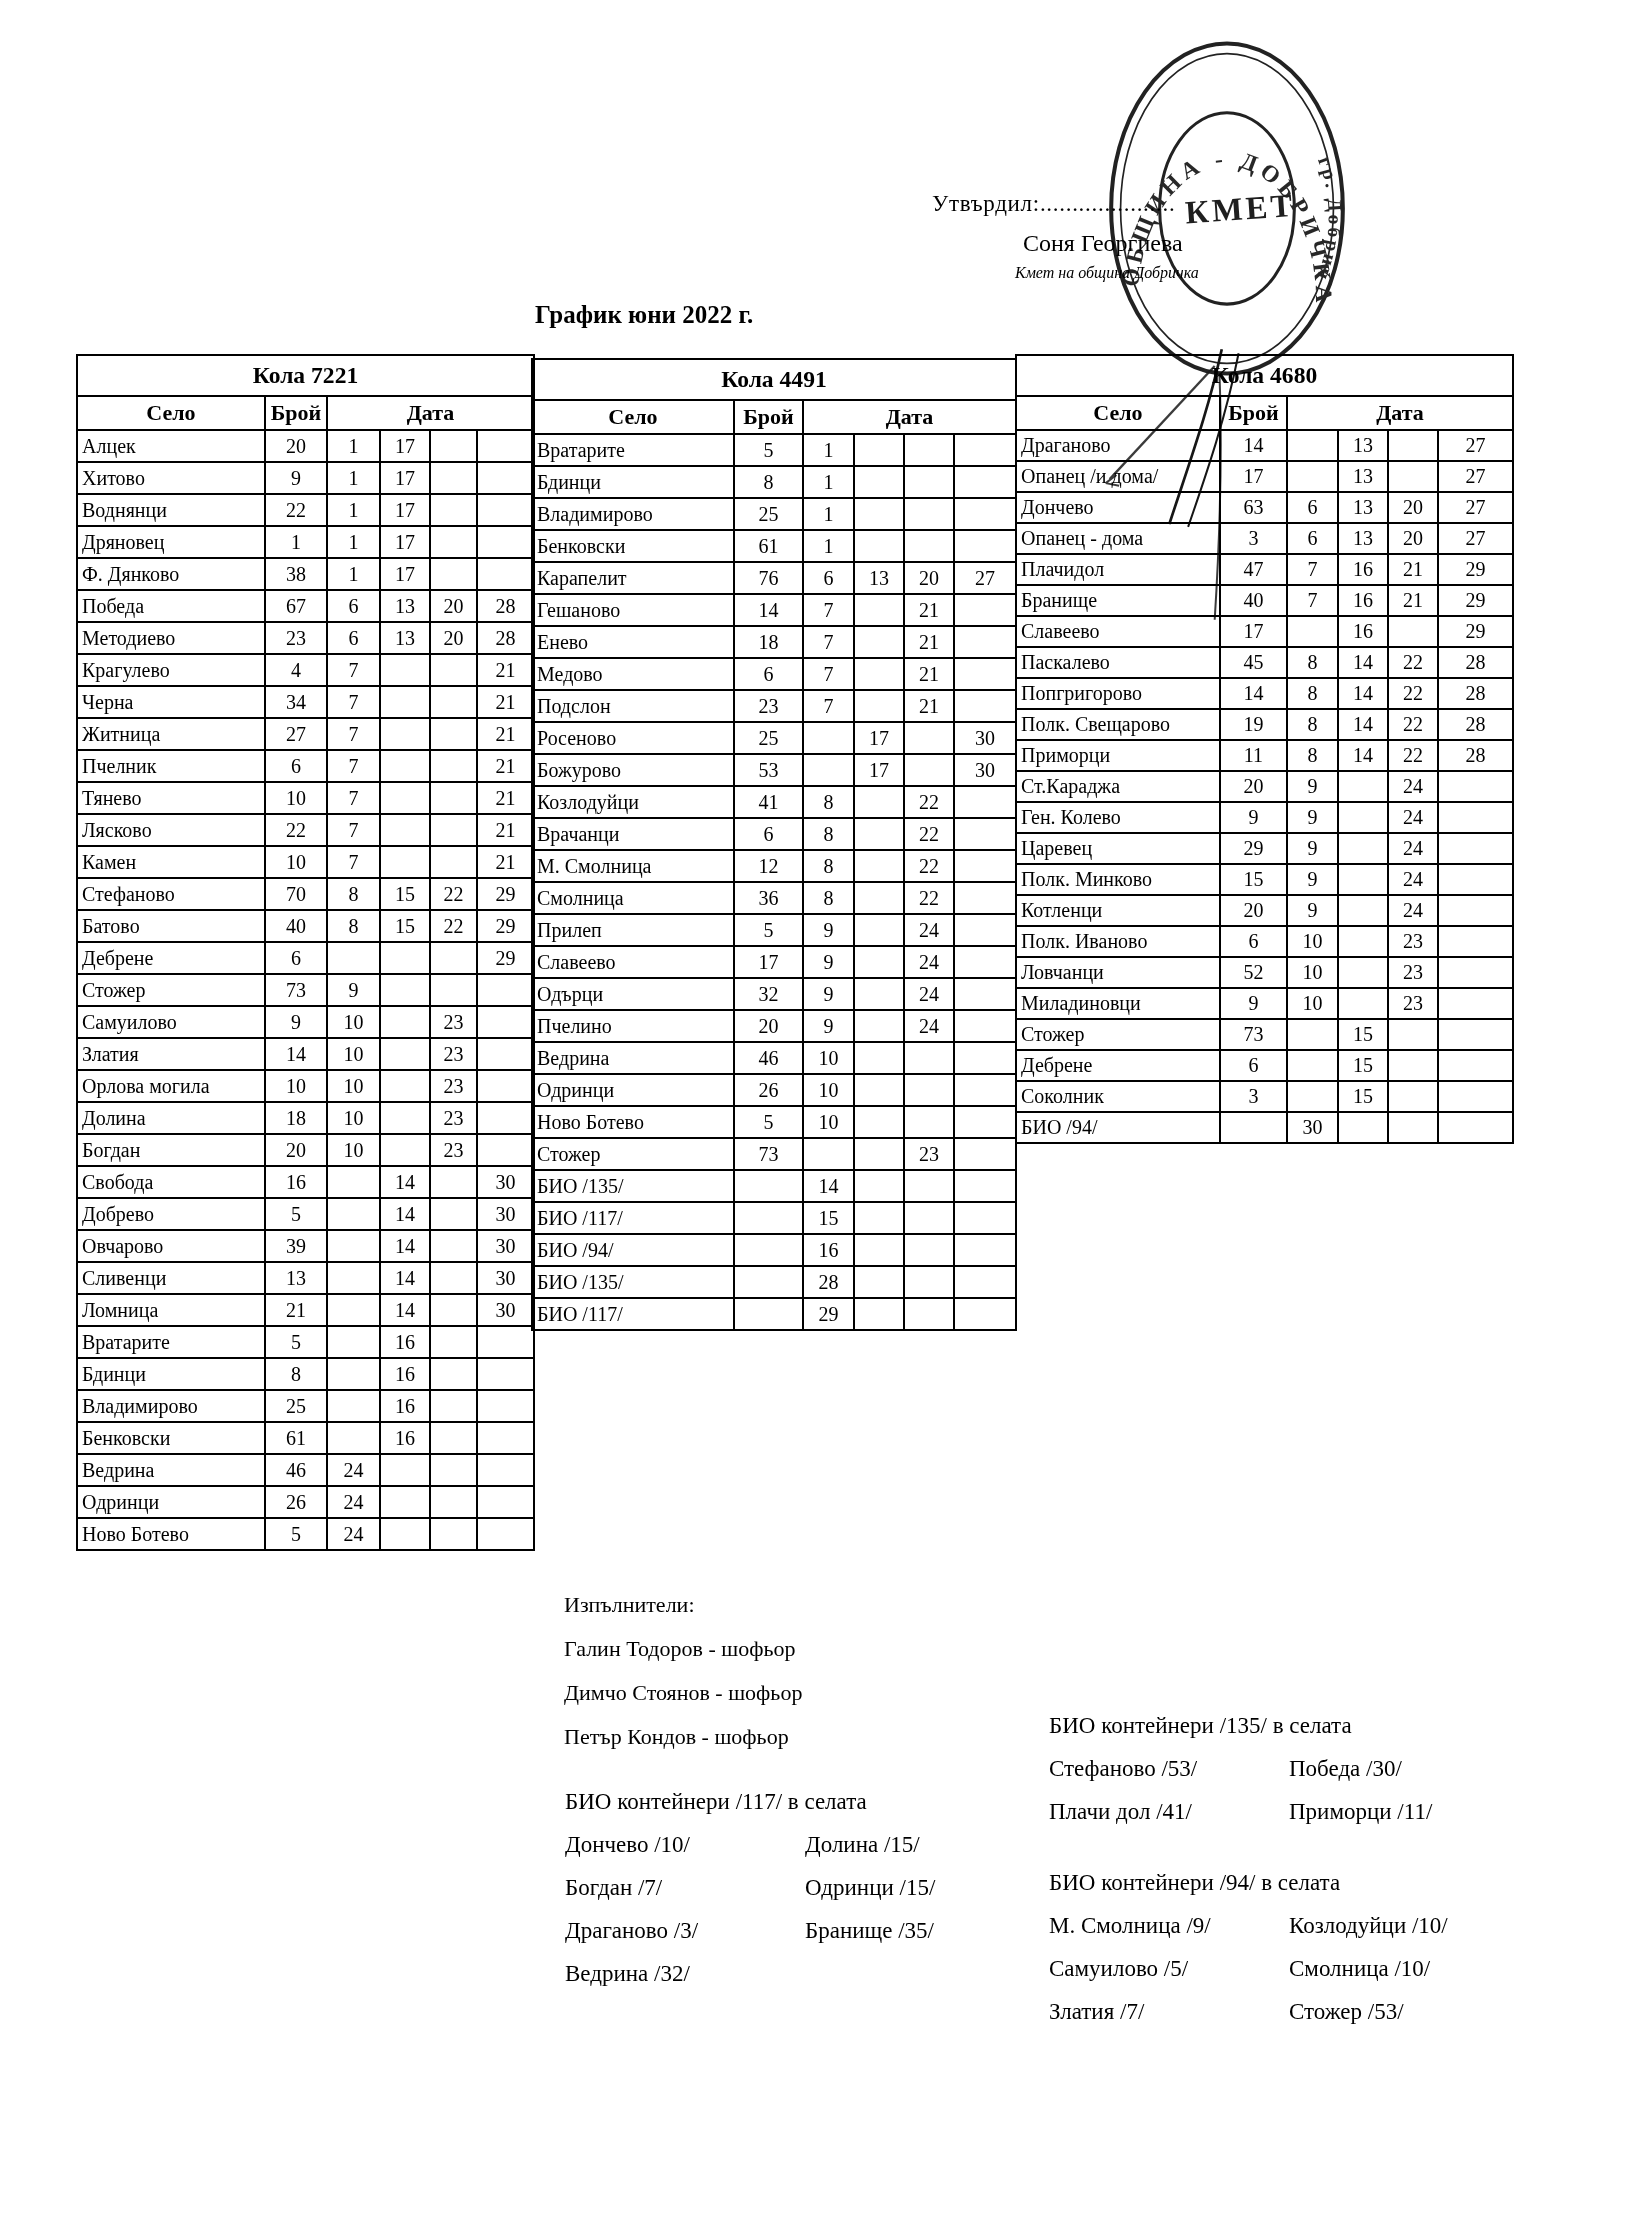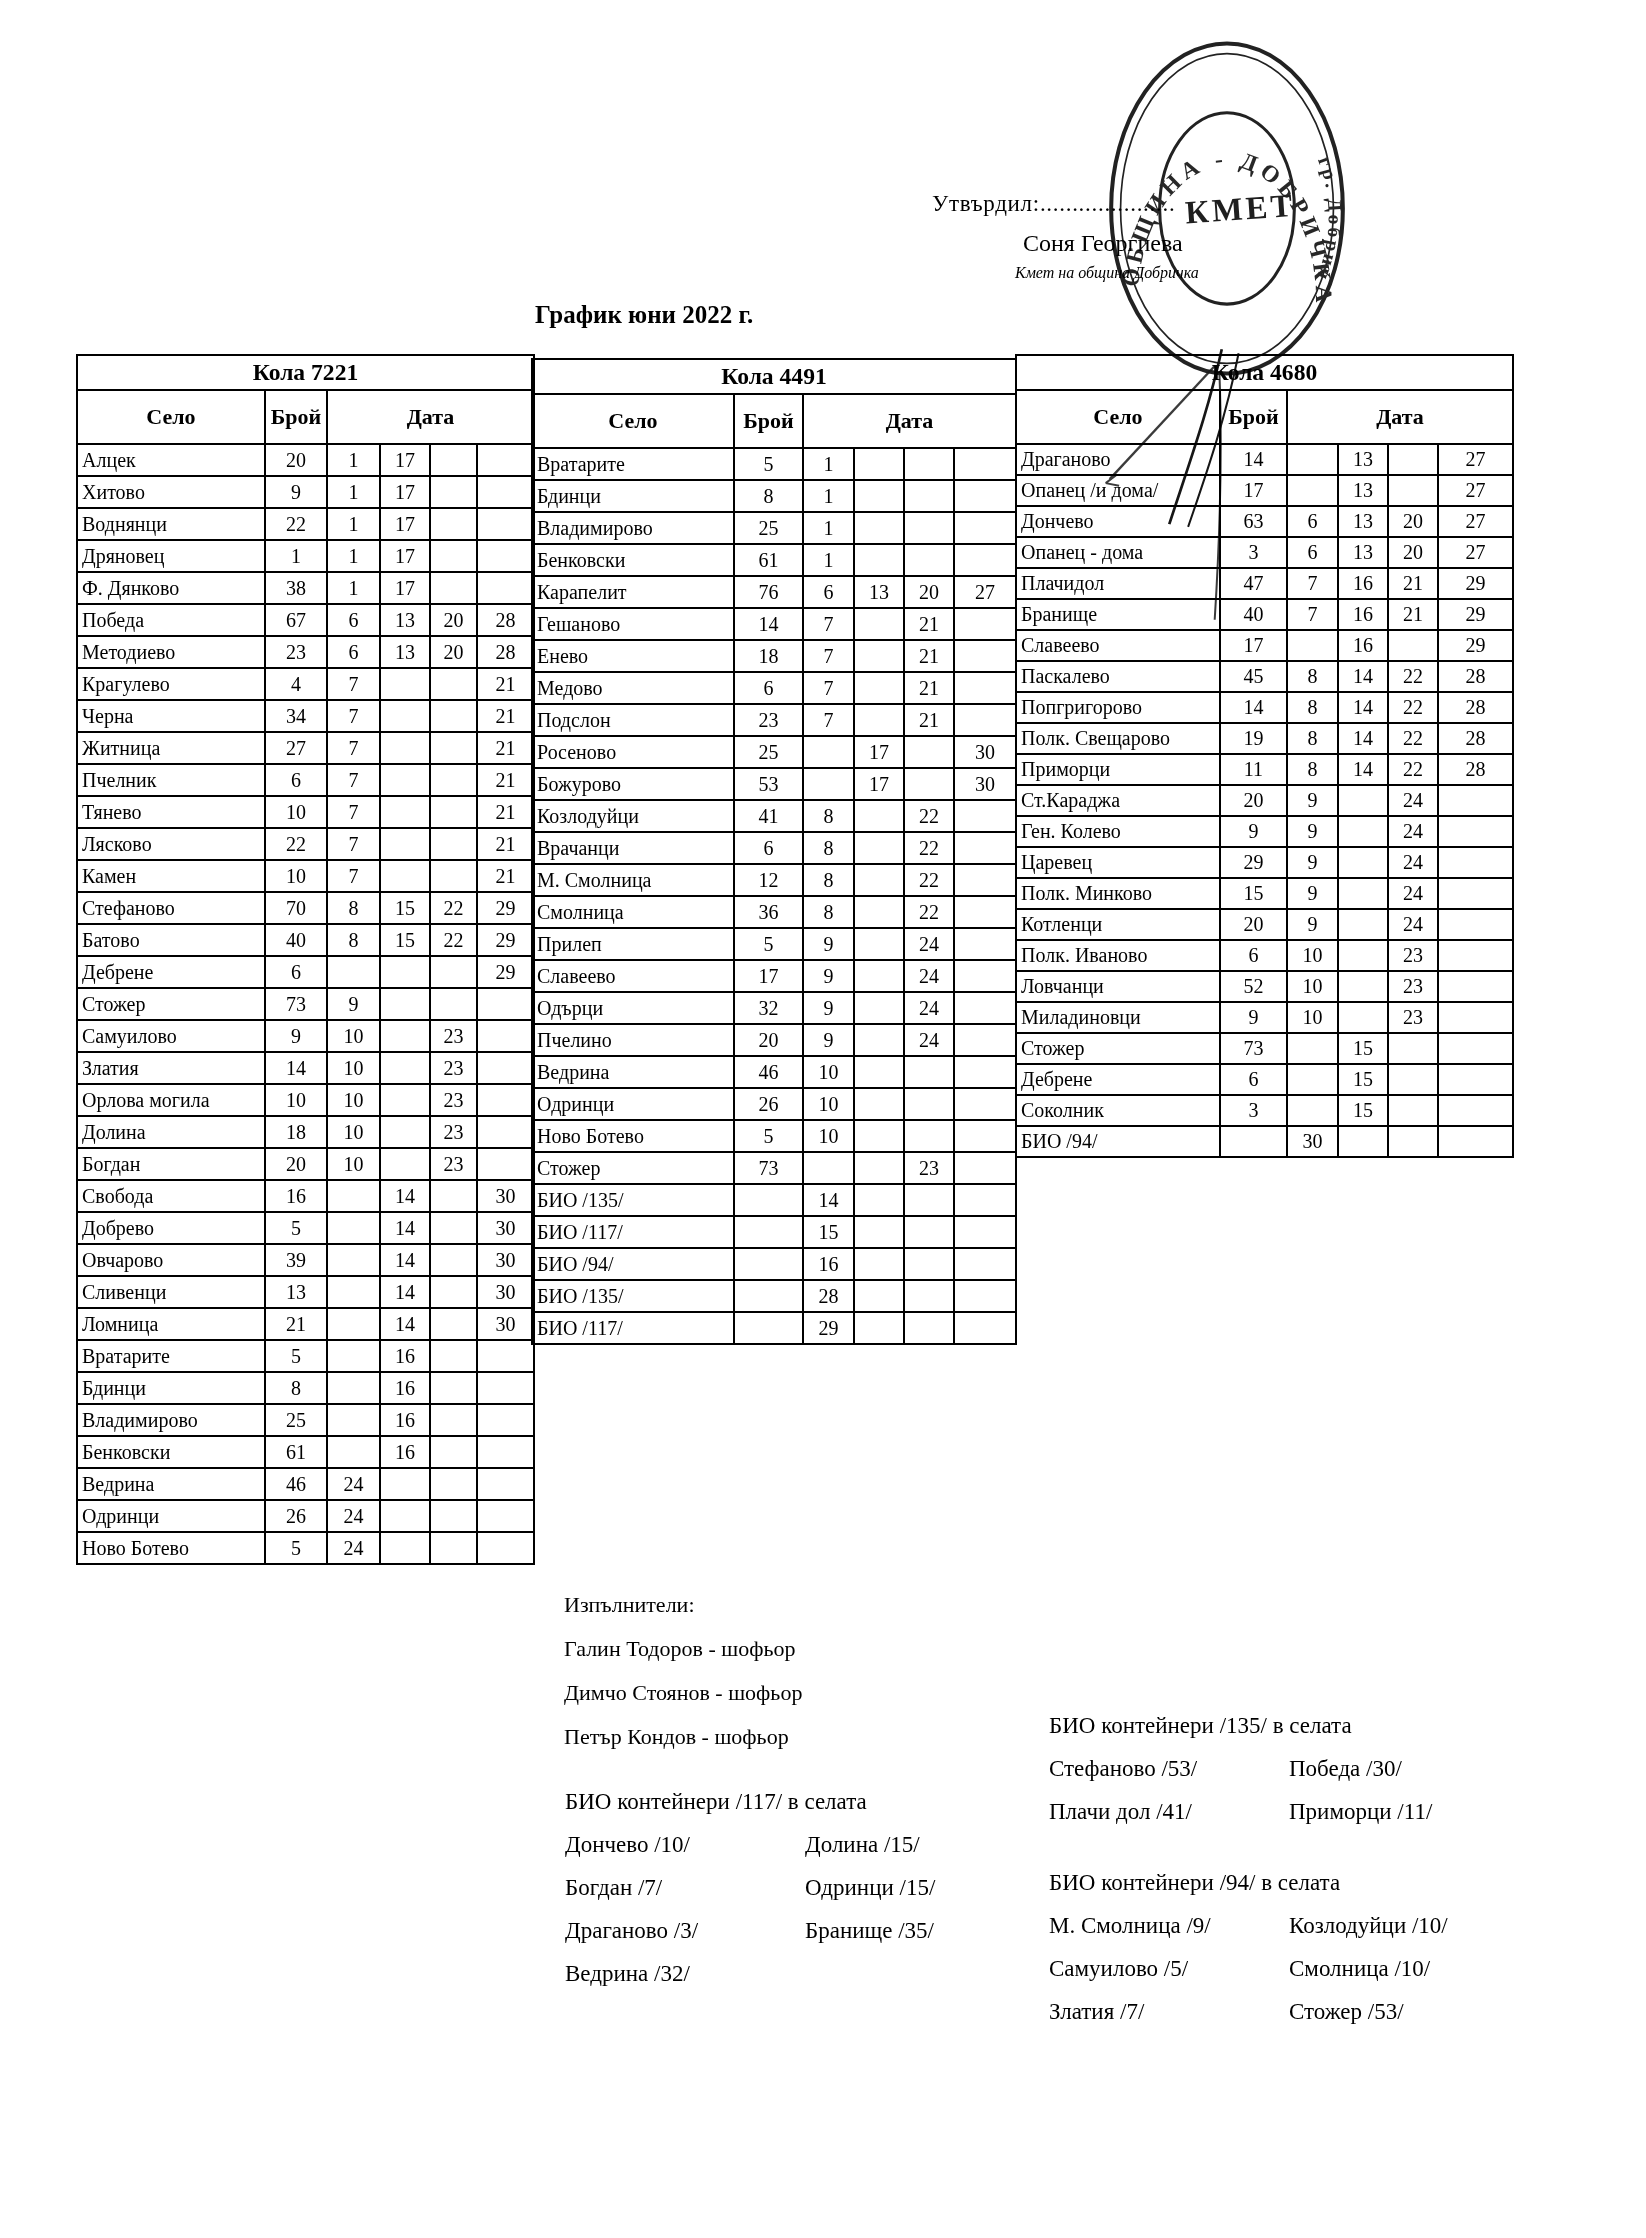--- a/index.html
+++ b/index.html
@@ -28,22 +28,22 @@
     font-size:20px;
     overflow:hidden;
     white-space:nowrap;
   }
   table.tbl td.car{
     font-weight:bold;font-size:23.6px;text-align:center;
   }
   table.tbl th{
     font-weight:bold;font-size:22px;text-align:center;
   }
-  table.tbl thead tr.r-car{height:35px;}
-  table.tbl thead tr.r-head{height:54px;}
+  table.tbl thead tr.r-car{height:41px;}
+  table.tbl thead tr.r-head{height:34px;}
   .t1 tbody tr{height:32px;margin-left:6px;}
   .t2 tbody tr{height:32px;}
   .t3 tbody tr{height:31px;margin-top:41px;}
   td.village{text-align:left;padding-left:6.7px;}
   td.count, td.date{text-align:center;}
   .t1{left:76px;top:354px;}
   .t2{left:531px;top:358px;}
   .t3{left:1015px;top:354px;}
 
   .exec-block{font-size:22px;line-height:44px;}

